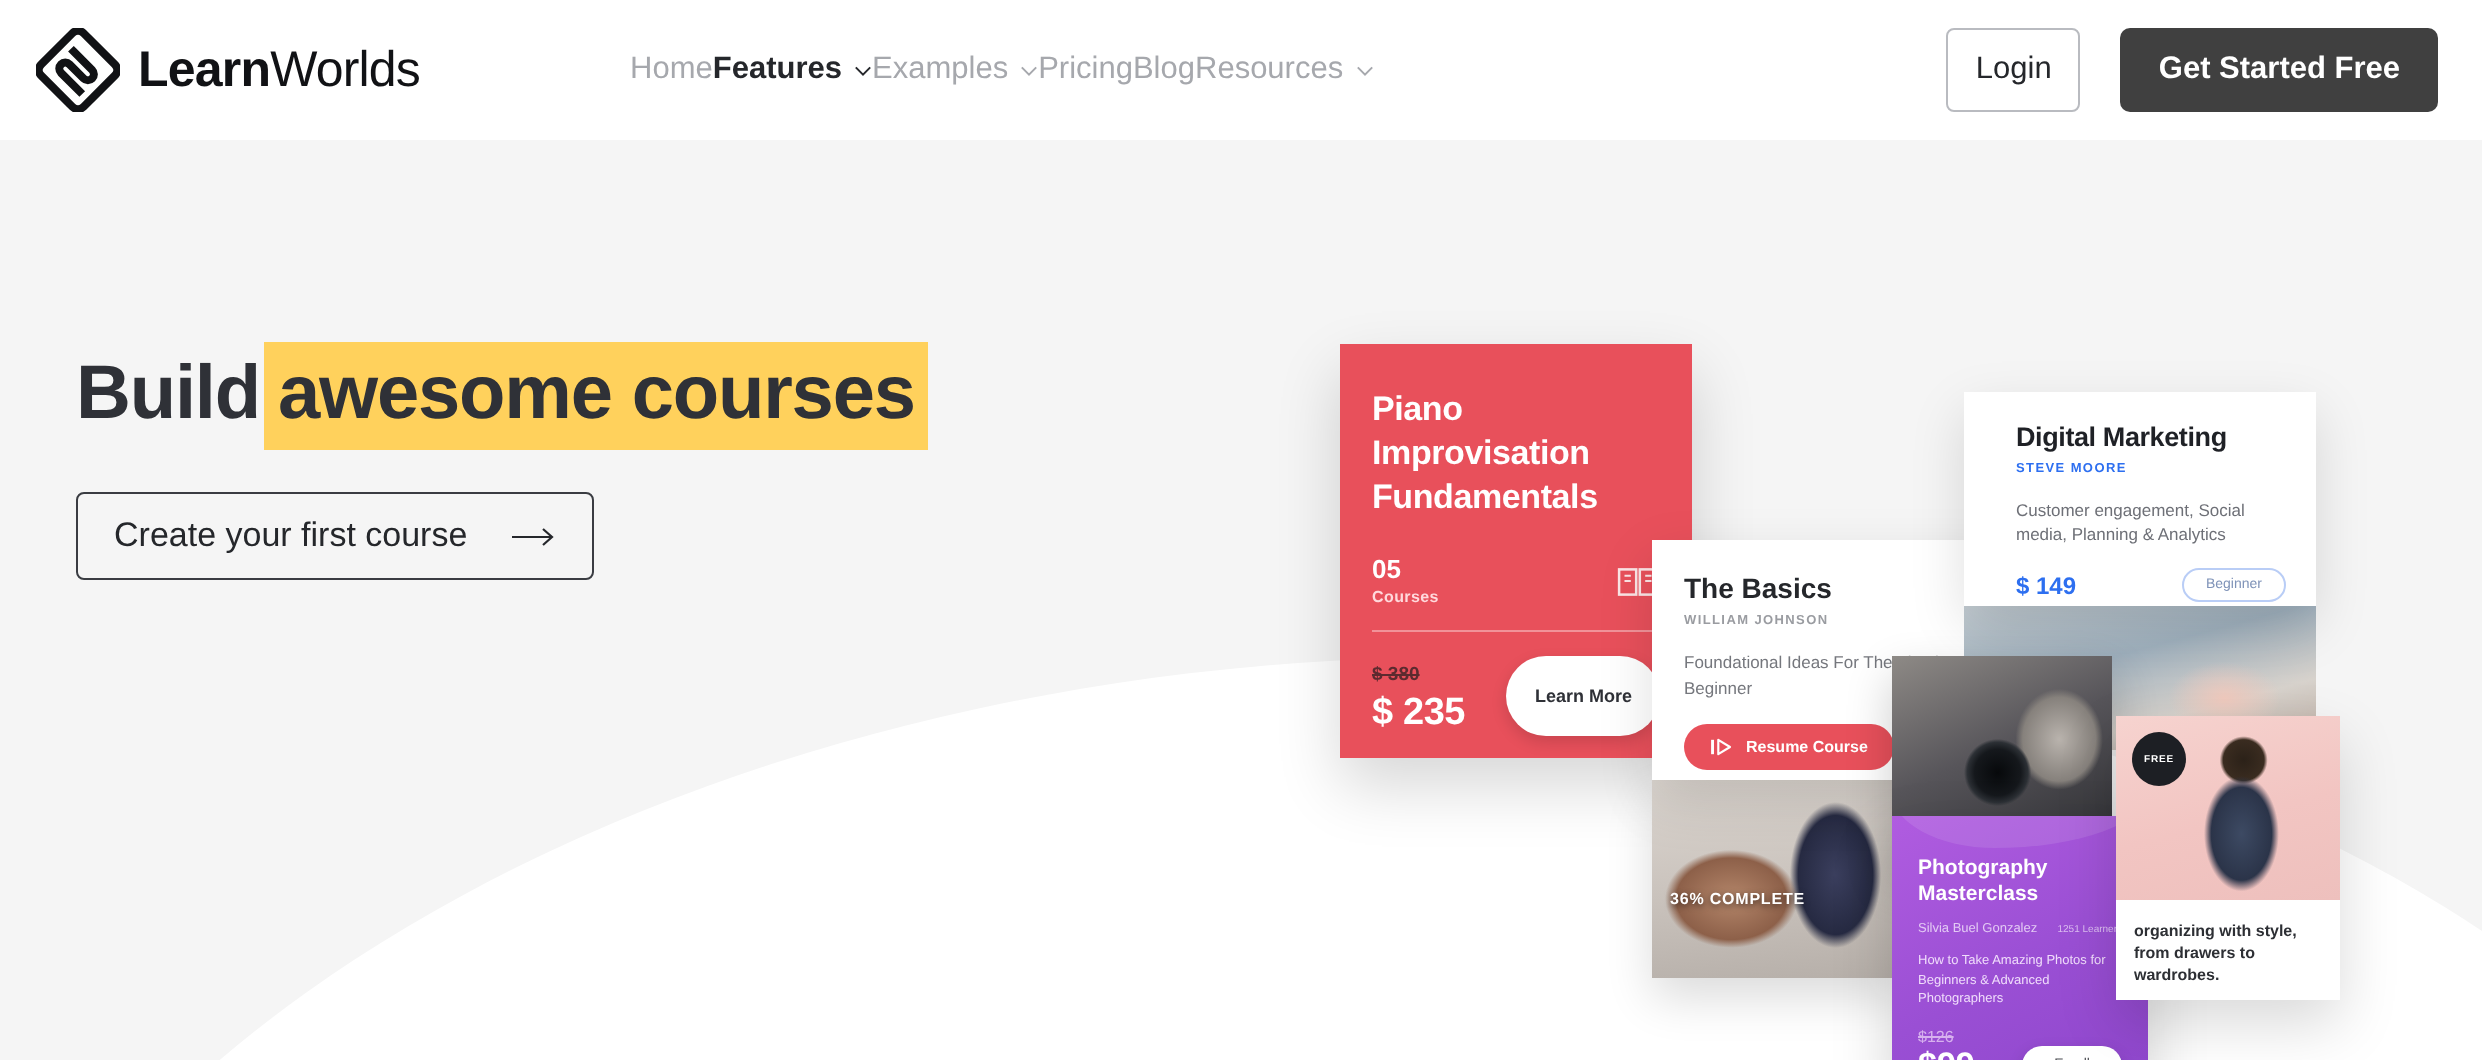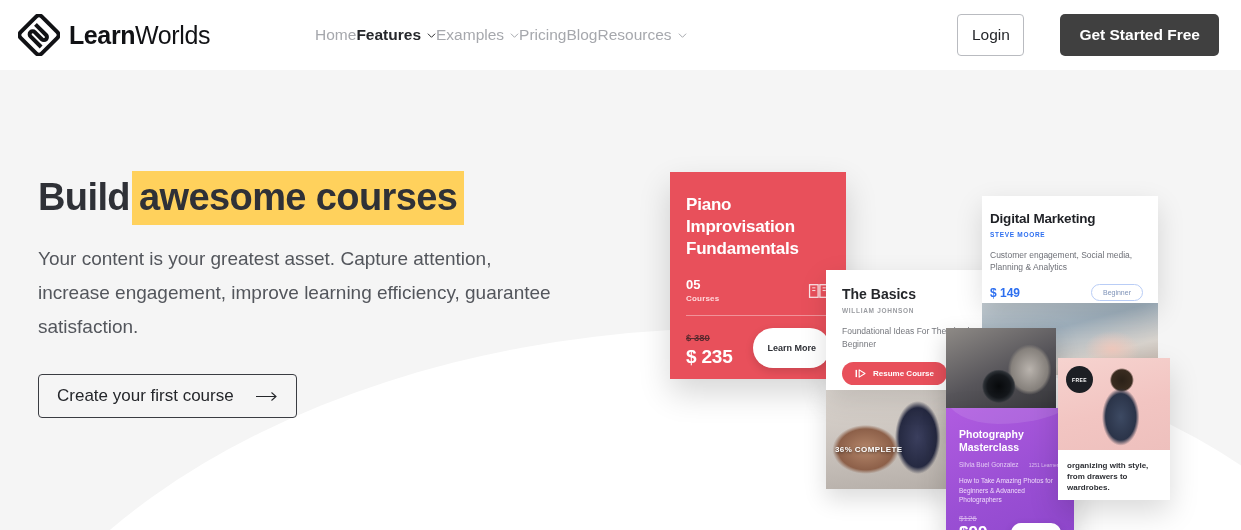--- a/index.html
+++ b/index.html
@@ -32,21 +32,21 @@
   .nav-item {
     display: flex; align-items: center; gap: 6px;
     font-size: 15.5px; color: #a6a8ad; cursor: pointer;
     white-space: nowrap;
   }
   .nav-item.active { color: #25272b; font-weight: 700; }
   .chev { display: block; width: 9px; height: 9px; }
 
   .header-actions {
     position: absolute; right: 22px; top: 14px;
-    display: flex; align-items: center; gap: 36px;
+    display: flex; align-items: center; gap: 20px;
   }
   .btn-login {
     width: 67px; height: 42px;
     border: 1px solid #b9bbc0; border-radius: 4px;
     background: #fff; color: #25272b;
     font-size: 15.5px; font-family: inherit; cursor: pointer;
   }
   .btn-cta {
     height: 42px; padding: 0 19px;
     border: none; border-radius: 5px;
@@ -150,21 +150,21 @@
   .progress-label {
     position: absolute; left: 9px; top: 55px;
     color: #fff; font-size: 8px; font-weight: 700; letter-spacing: .4px;
     text-shadow: 0 1px 3px rgba(0,0,0,.6);
   }
 
   
   .card-dm {
     left: 982px; top: 126px; width: 176px; height: 107px;
     background: #ffffff; box-shadow: 0 10px 26px rgba(0,0,0,.13);
-    padding: 15px 15px 0 8px; z-index: 16;
+    padding: 15px 15px 0 26px; z-index: 16;
   }
   .dm-title { font-size: 13.5px; font-weight: 700; color: #1f2126; letter-spacing: -.2px; }
   .dm-author { font-size: 6.5px; font-weight: 700; color: #2d6ff0; letter-spacing: .7px; margin-top: 5px; }
   .dm-desc { font-size: 8.5px; color: #6e7077; line-height: 12px; margin-top: 11px; }
   .dm-foot { margin-top: 11px; display: flex; align-items: center; justify-content: space-between; }
   .dm-price { color: #2d6ff0; font-size: 12px; font-weight: 700; }
   .pill-outline-blue {
     border: 1px solid #b9cdf6; color: #7f93b8; background: #fff;
     border-radius: 20px; height: 17px; padding: 0 11px;
     font-size: 7px; font-family: inherit; cursor: pointer;
@@ -292,21 +292,20 @@
     </div>
   </div>
 
   <div class="hero" style="background: rgb(245, 245, 245);">
     <div class="curve"></div>
 
     <div class="hero-copy">
       <div class="headline">
         <span>Build</span><span class="hl-mark" id="hl-mark" style="background: rgb(255, 209, 92);">awesome courses</span>
       </div>
-      <p class="subcopy">Your content is your greatest asset. Capture attention, increase engagement, improve learning efficiency, guarantee satisfaction.</p>
       <button class="btn-outline">
         <span>Create your first course</span>
         <svg class="arrow" viewBox="0 0 22 11">
           <path d="M0 5.5 H20 M15.5 1.5 L20 5.5 L15.5 9.5" fill="none" stroke="#25272b" stroke-width="1.1"></path>
         </svg>
       </button>
     </div>
 
     <div class="collage">
 

